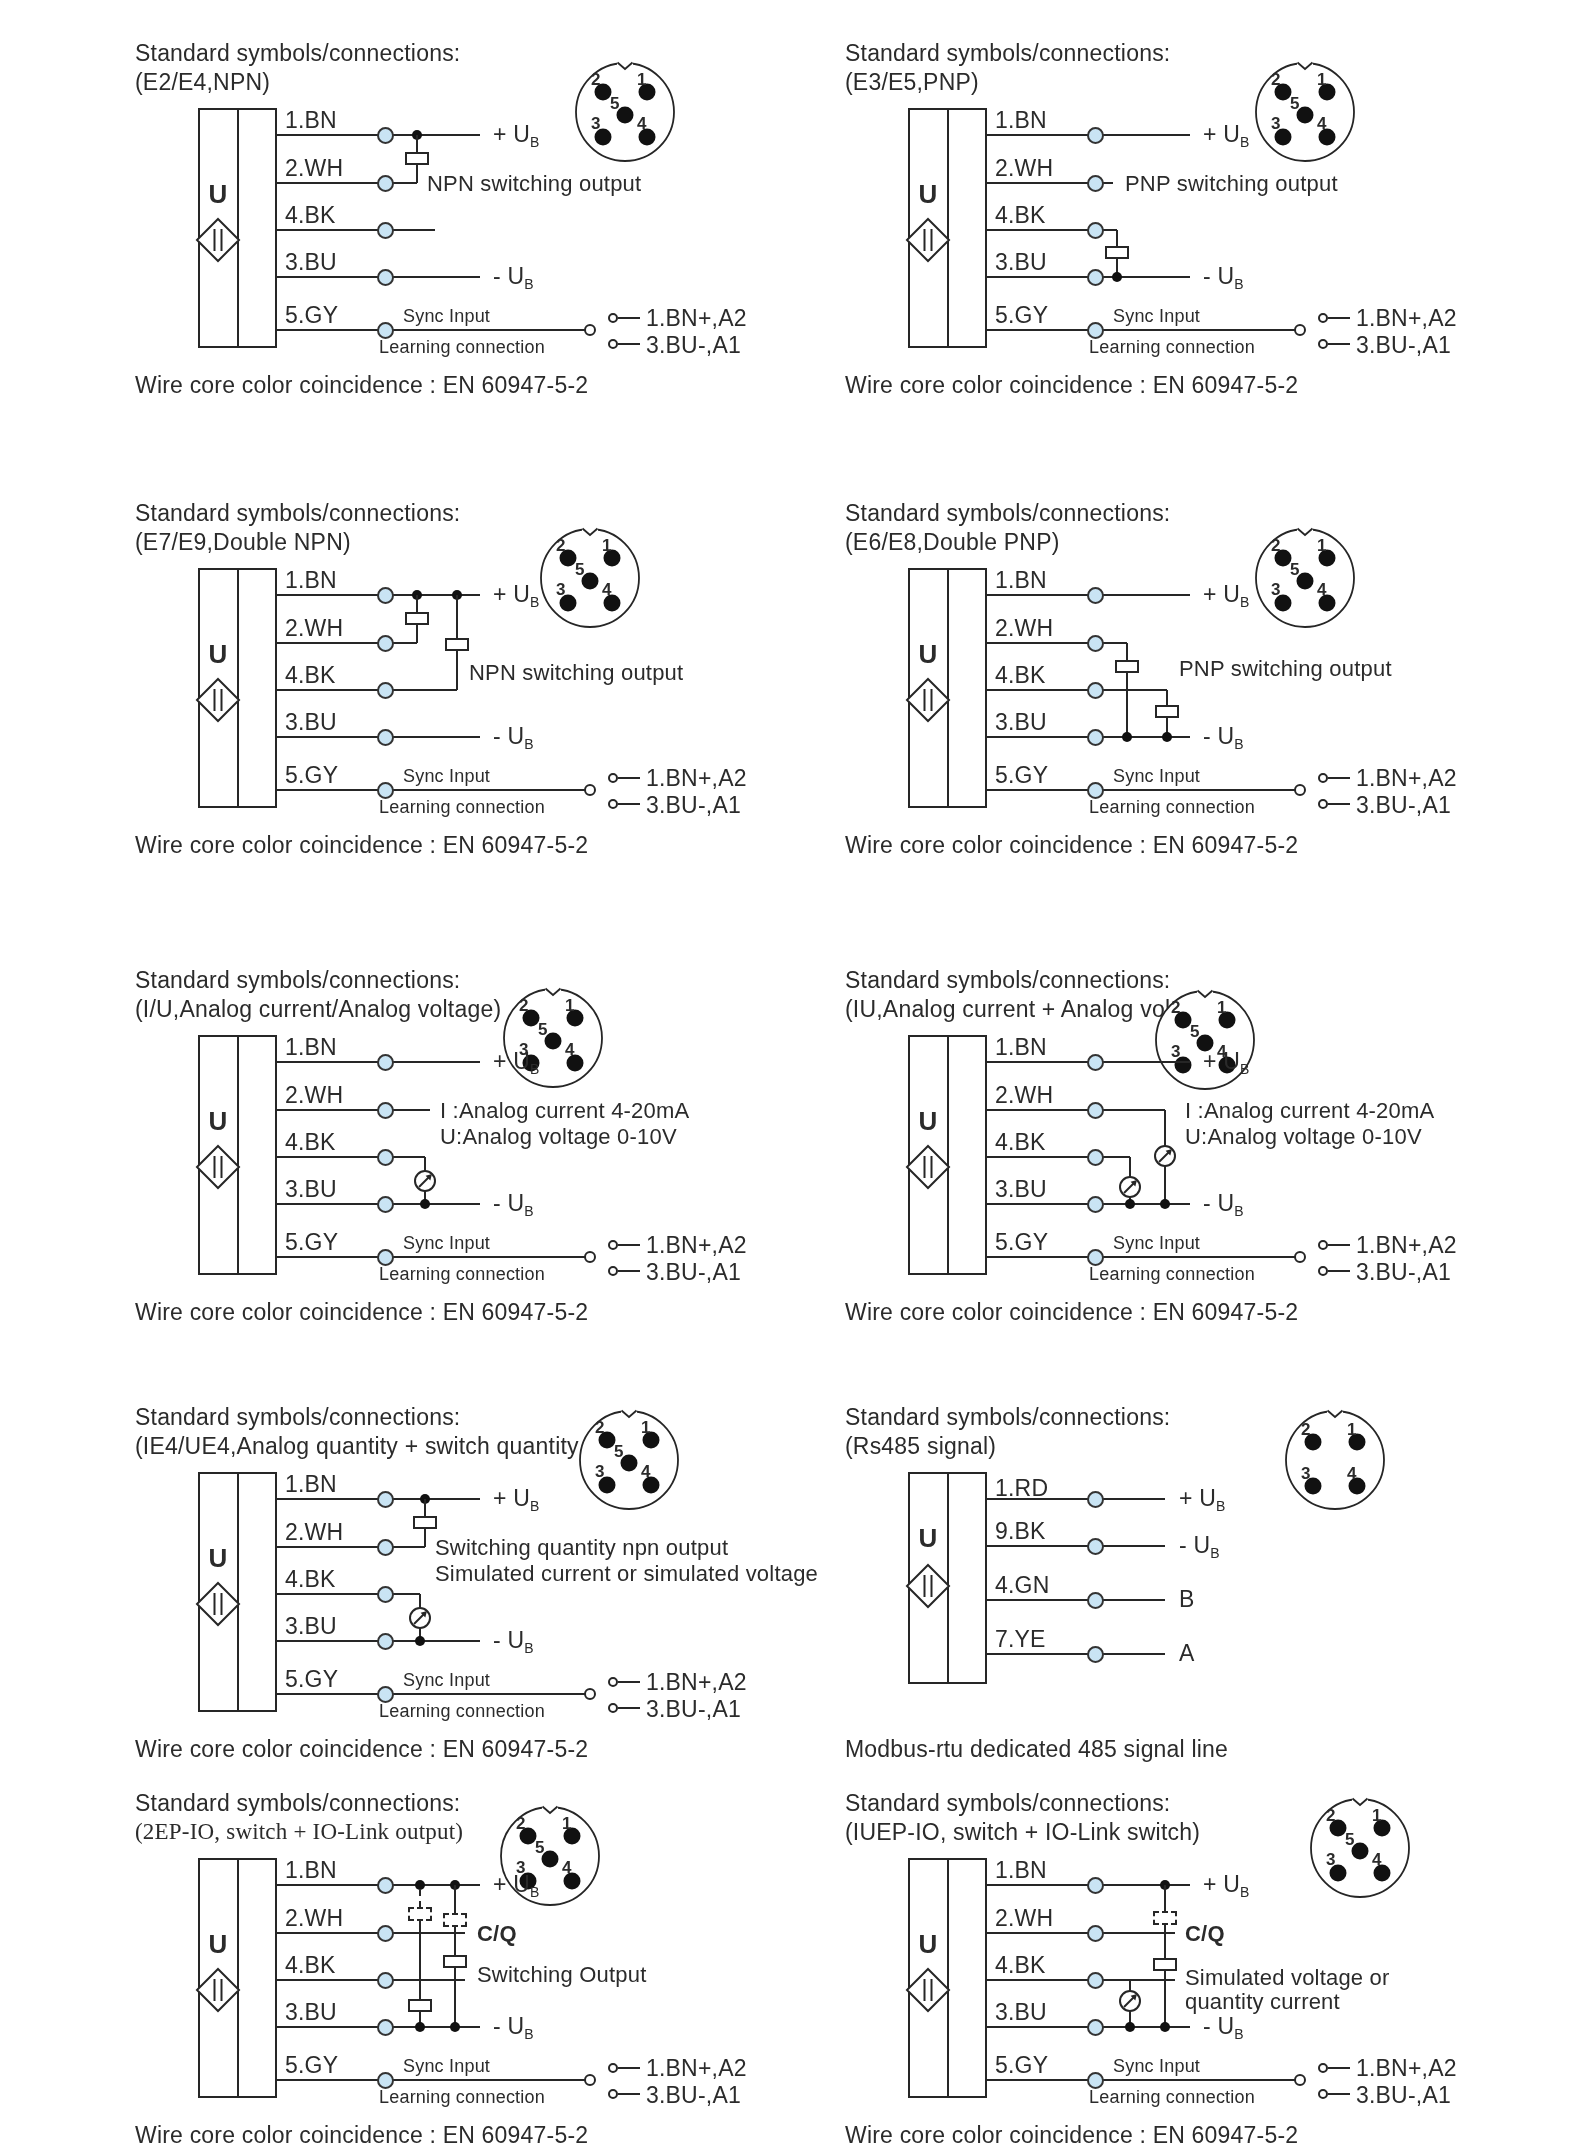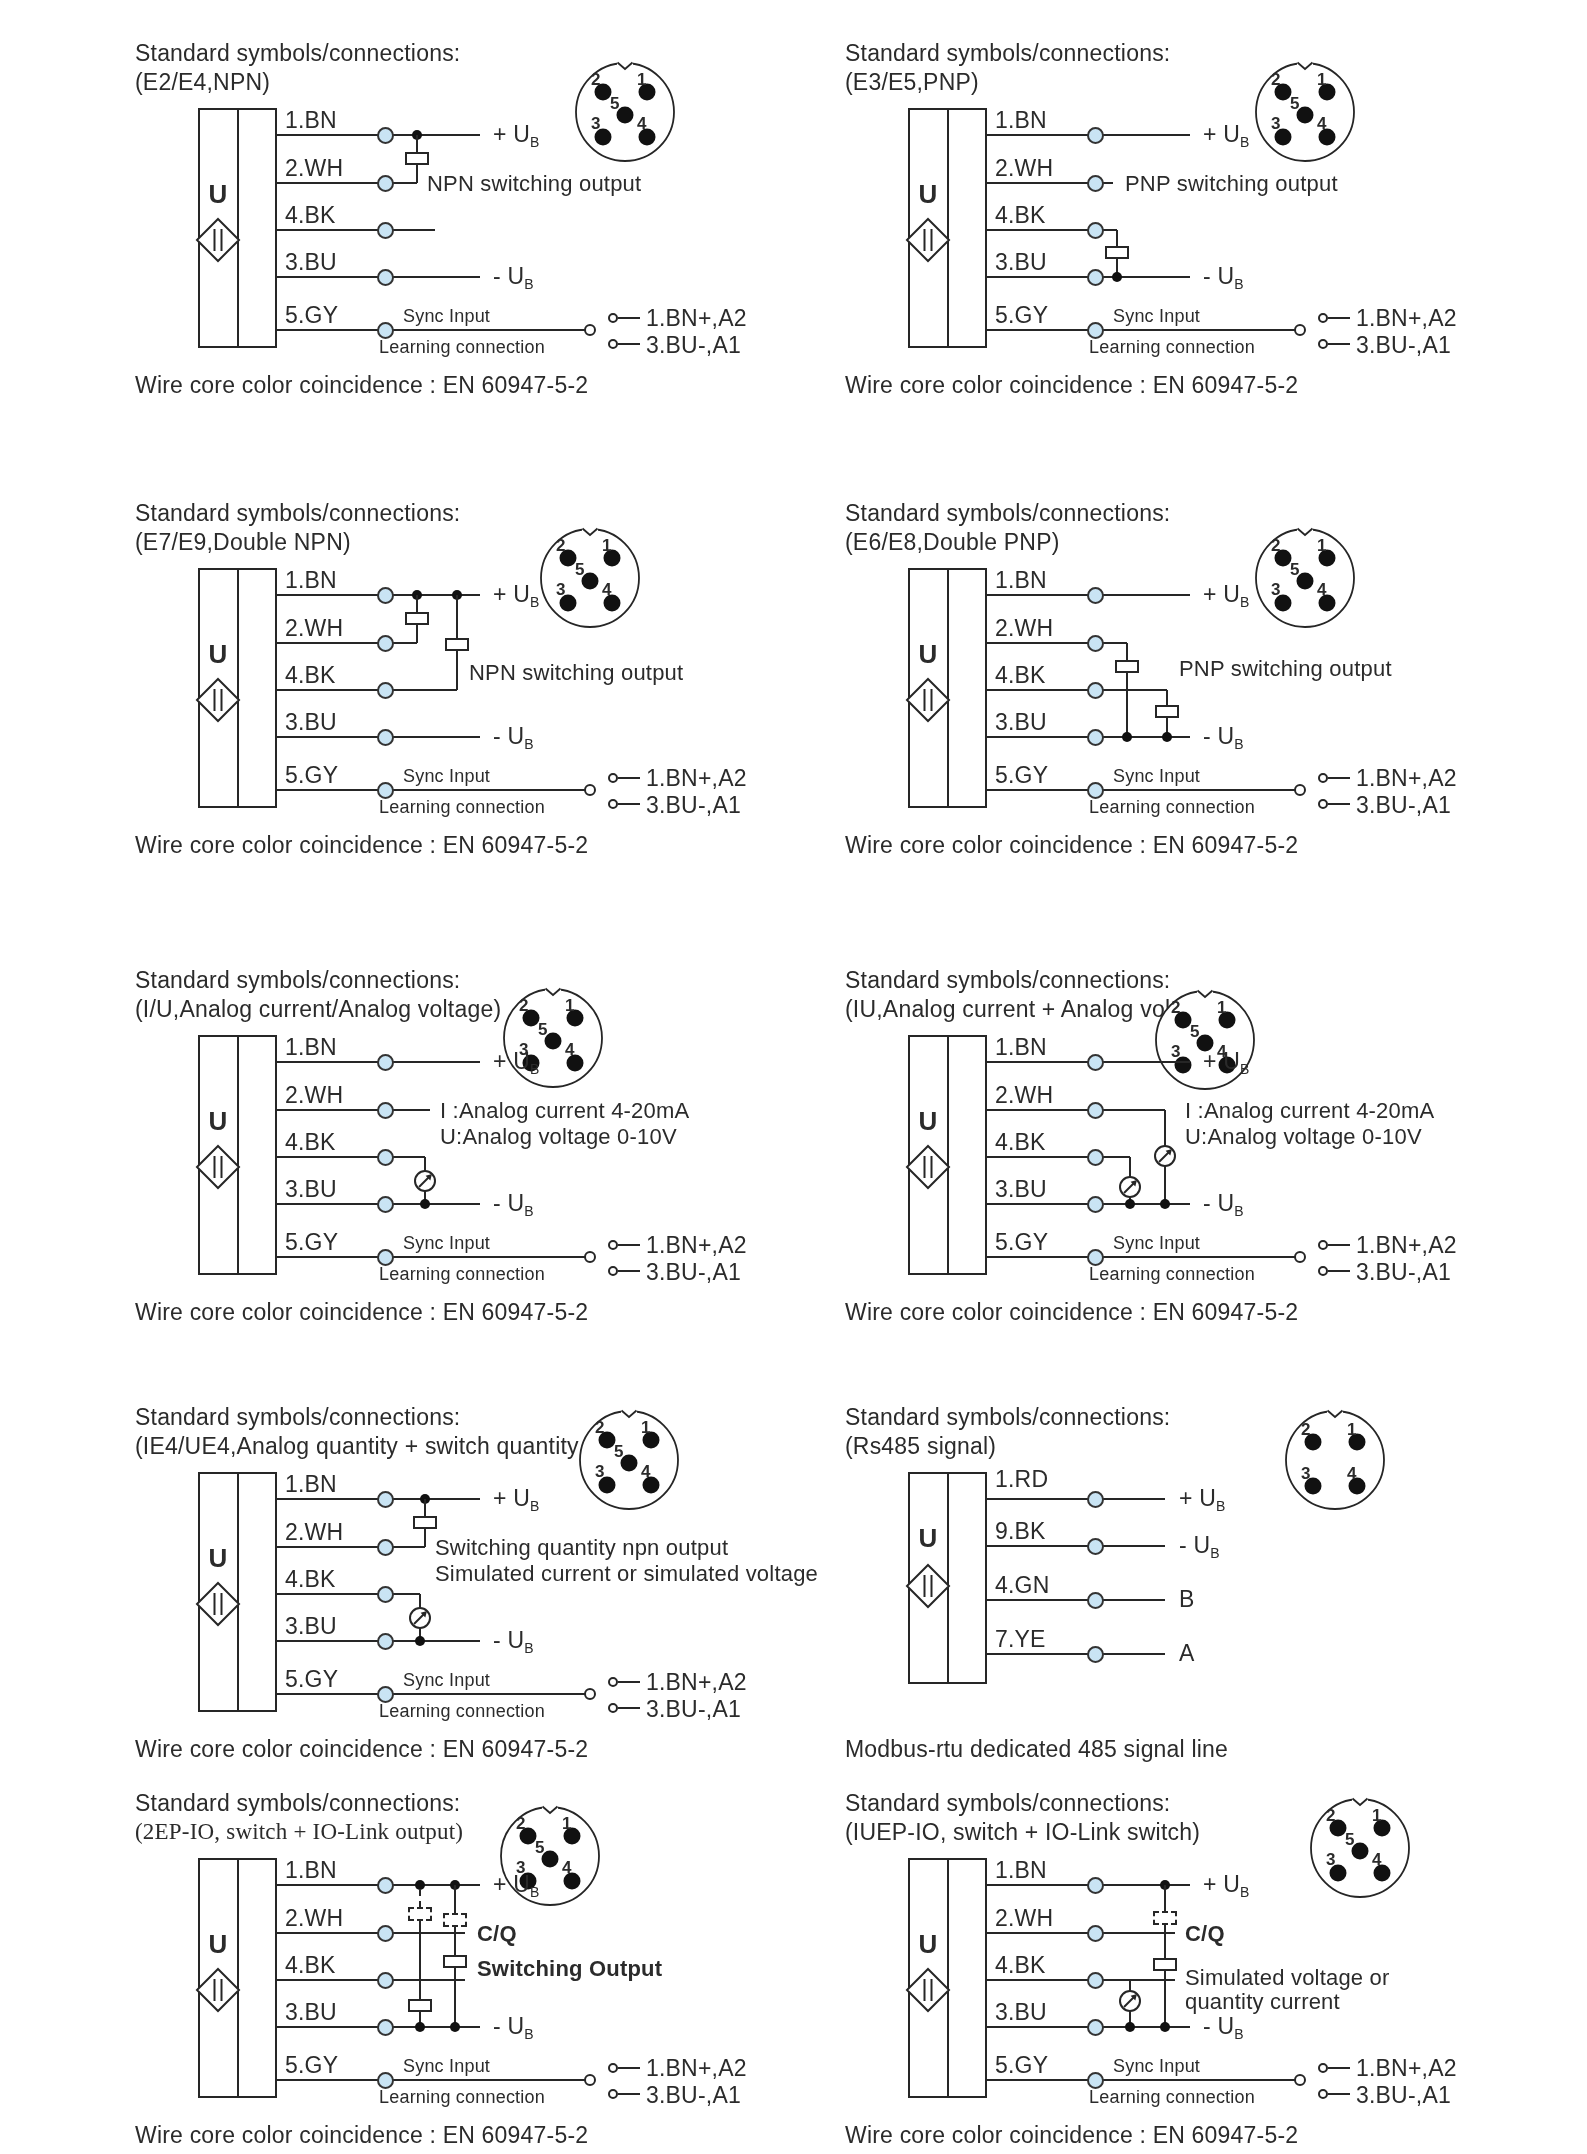--- a/index.html
+++ b/index.html
@@ -481,21 +481,21 @@
         <text x="72" y="79" font-size="17" font-weight="600" fill="#2b2b2b">4</text>
       </svg>
       <div class="sensor-box" style="left: 63px; top: 68px; width: 79px; height: 212px;"></div>
       <div class="ln" style="left: 102px; top: 68px; width: 2px; height: 212px;"></div>
       <div class="t f26 tc" style="left: 63px; top: 120px; width: 40px;">U</div>
       <svg width="48" height="48" viewBox="0 0 48 48" style="position: absolute; left: 59px; top: 158px;">
         <polygon points="24,3 45,24 24,45 3,24" fill="#fff" stroke="#262626" stroke-width="2"></polygon>
         <line x1="20.5" y1="13" x2="20.5" y2="35" stroke="#262626" stroke-width="2"></line>
         <line x1="27.5" y1="13" x2="27.5" y2="35" stroke="#262626" stroke-width="2"></line>
       </svg>
-      <div class="t f23" style="left: 150px; top: 62px;">1.RD</div>
+      <div class="t f23" style="left: 150px; top: 71px;">1.RD</div>
       <div class="ln" style="left: 142px; top: 94px; width: 178px; height: 2px;"></div>
       <div class="wcircle" style="left: 242px; top: 87px;"></div>
       <div class="t f23" style="left: 334px; top: 81px;"><span>+ U</span><span class="sub">B</span></div>
       <div class="t f23" style="left: 150px; top: 114px;">9.BK</div>
       <div class="ln" style="left: 142px; top: 141px; width: 178px; height: 2px;"></div>
       <div class="wcircle" style="left: 242px; top: 134px;"></div>
       <div class="t f23" style="left: 334px; top: 128px;"><span>- U</span><span class="sub">B</span></div>
       <div class="t f23" style="left: 150px; top: 168px;">4.GN</div>
       <div class="ln" style="left: 142px; top: 195px; width: 178px; height: 2px;"></div>
       <div class="wcircle" style="left: 242px; top: 188px;"></div>
@@ -551,21 +551,21 @@
       <div class="dln" style="left: 284px; top: 100px; height: 17px;"></div>
       <div class="ln" style="left: 284px; top: 131px; width: 2px; height: 106px;"></div>
       <div class="dbox" style="left: 273px; top: 117px;"></div>
       <div class="res" style="left: 273px; top: 209px;"></div>
       <div class="dot" style="left: 280px; top: 232px;"></div>
       <div class="ln" style="left: 319px; top: 95px; width: 2px; height: 142px;"></div>
       <div class="dbox" style="left: 308px; top: 123px;"></div>
       <div class="res" style="left: 308px; top: 165px;"></div>
       <div class="dot" style="left: 315px; top: 232px;"></div>
       <div class="t f22 bold" style="left: 342px; top: 131px;">C/Q</div>
-      <div class="t f22" style="left: 342px; top: 166px; font-weight: bold;">Switching Output</div>
+      <div class="t f22" style="left: 342px; top: 172px;">Switching Output</div>
       <div class="t f23" style="left: 150px; top: 262px;">5.GY</div>
       <div class="ln" style="left: 142px; top: 289px; width: 313px; height: 2px;"></div>
       <div class="wcircle" style="left: 242px; top: 282px;"></div>
       <div class="ocircle" style="left: 449px; top: 284px; width: 12px; height: 12px;"></div>
       <div class="t f18" style="left: 268px; top: 266px;">Sync Input</div>
       <div class="t f18" style="left: 244px; top: 297px;">Learning connection</div>
       <div class="ocircle" style="left: 473px; top: 273px; width: 10px; height: 10px;"></div>
       <div class="ln" style="left: 483px; top: 277px; width: 22px; height: 2px;"></div>
       <div class="t f23" style="left: 511px; top: 265px;">1.BN+,A2</div>
       <div class="ocircle" style="left: 473px; top: 299px; width: 10px; height: 10px;"></div>

